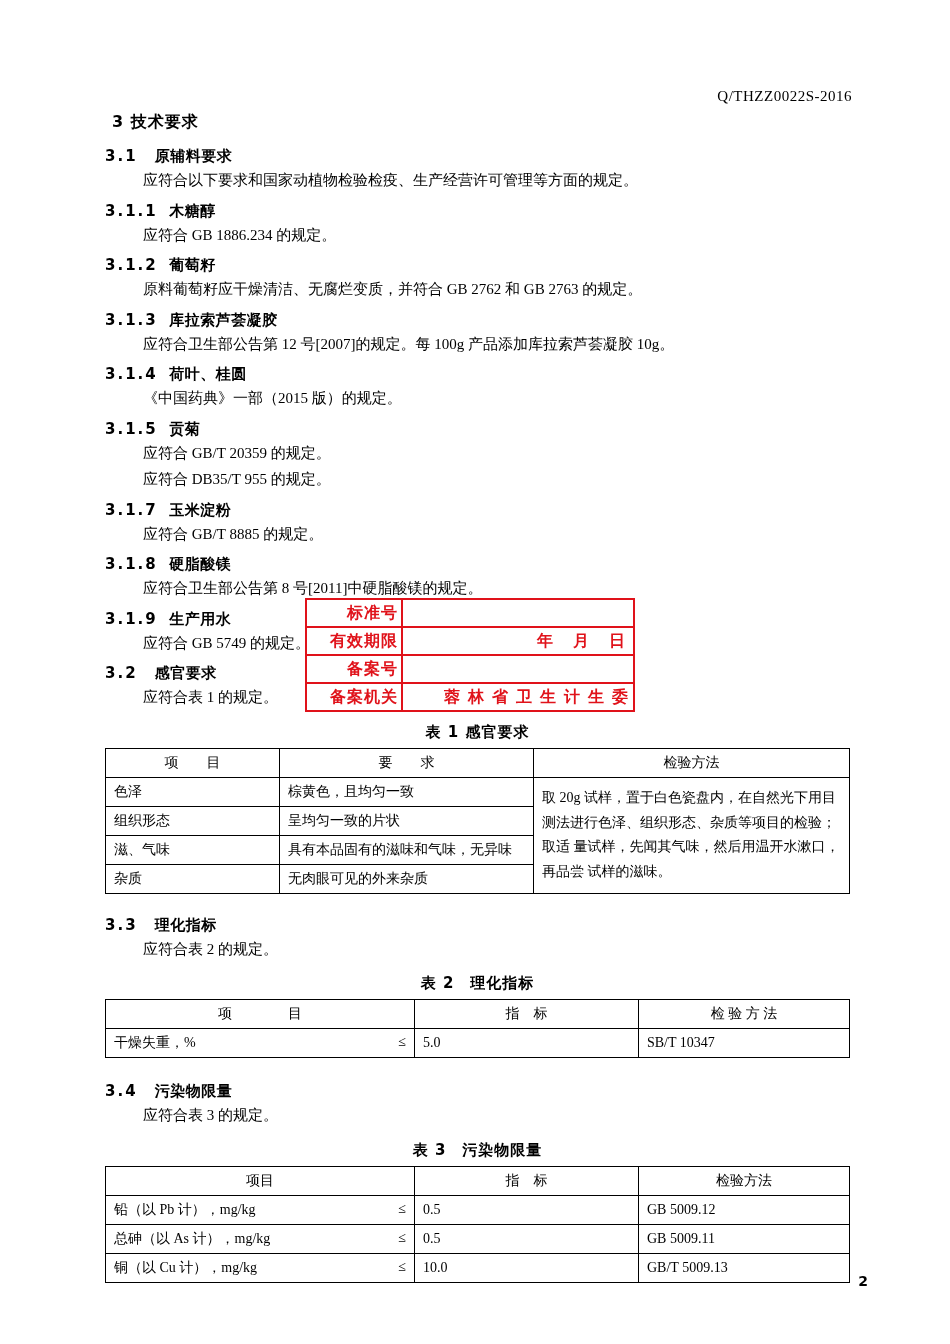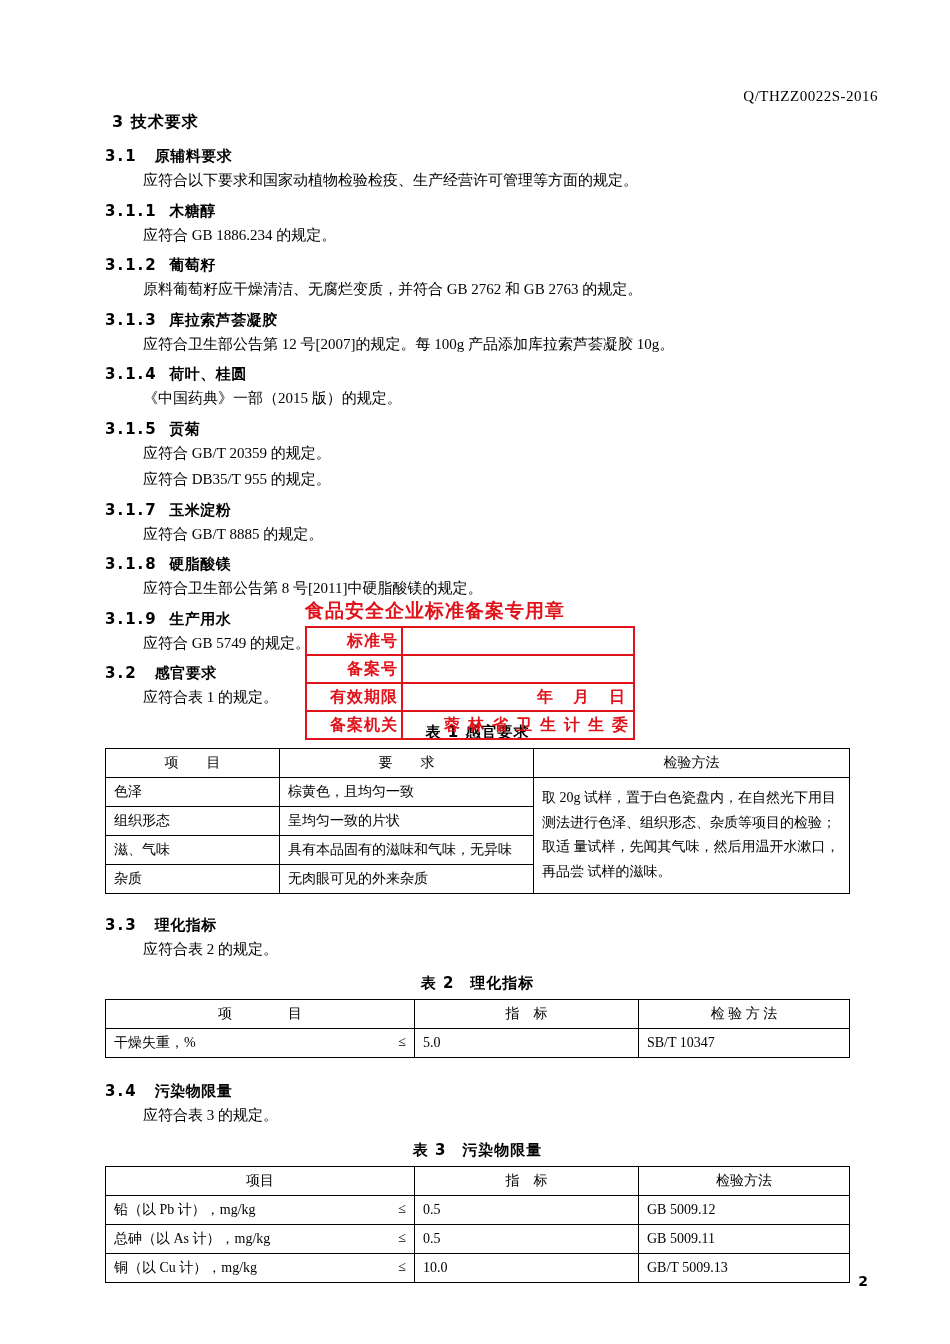--- a/index.html
+++ b/index.html
@@ -15,21 +15,21 @@
     position: relative;
     width: 950px;
     height: 1344px;
     background: #fff;
     box-sizing: border-box;
     overflow: hidden;
   }
   .doc-header {
     position: absolute;
     top: 88px;
-    right: 72px;
+    right: 98px;
     font-family: "Liberation Serif", serif;
     font-size: 15px;
     letter-spacing: 0.5px;
   }
   .content {
     position: absolute;
     left: 105px;
     top: 112px;
     width: 745px;
   }
@@ -297,34 +297,33 @@
         </td>
         <td class="c">10.0</td>
         <td class="c">GB/T 5009.13</td>
       </tr>
     </tbody>
       </table>
 
   </div>
 
   <div class="stamp">
-    <div class="title">食品安全企业标准备案专用章</div>
     <table>
       <tbody>
           <tr>
         <td class="lbl">标准号</td>
         <td class="val"></td>
       </tr>
       <tr>
+        <td class="lbl">有效期限</td>
+        <td class="val datecell">年　月　日</td>
+      </tr>
+      <tr>
         <td class="lbl">备案号</td>
         <td class="val"></td>
-      </tr>
-      <tr>
-        <td class="lbl">有效期限</td>
-        <td class="val datecell">年　月　日</td>
       </tr>
       <tr>
         <td class="lbl">备案机关</td>
         <td class="val org">蓉 林 省 卫 生 计 生 委</td>
       </tr>
     </tbody>
       </table>
   </div>
 
   <div class="pagenum">2</div>

